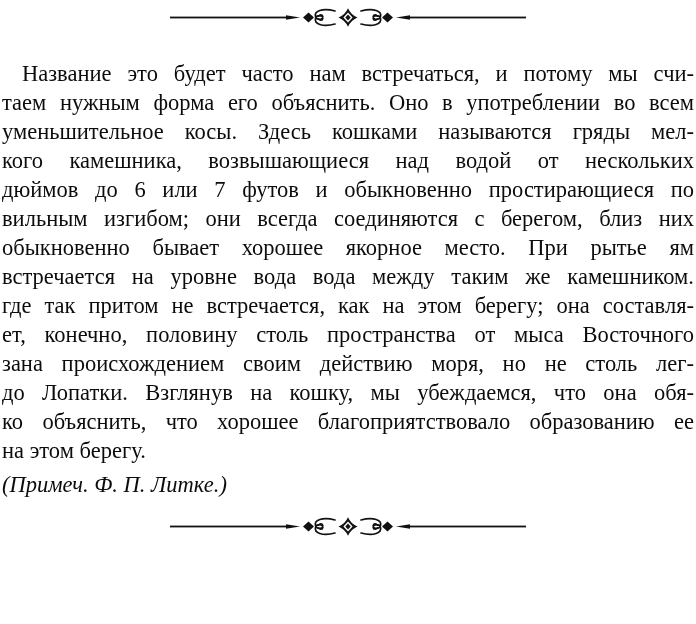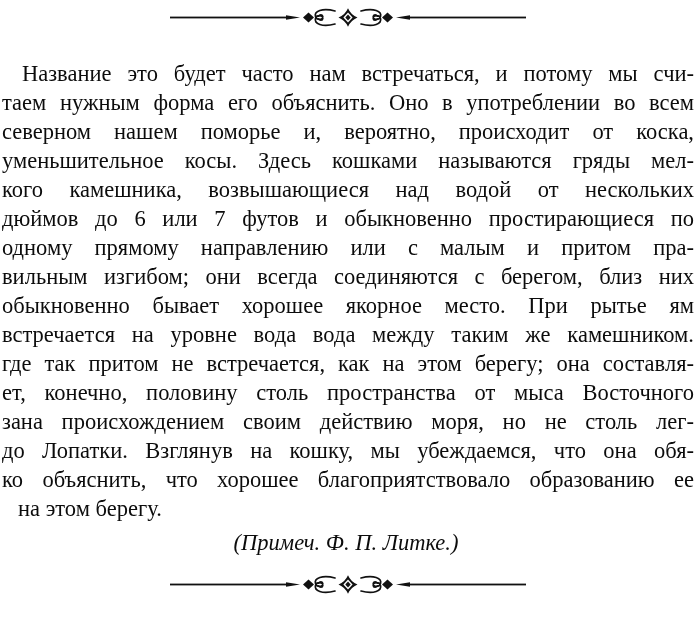--- a/index.html
+++ b/index.html
@@ -38,28 +38,27 @@
     text-align: justify;
     text-align-last: justify;
     overflow: hidden;
   }
   .line--first {
     text-indent: 20px;
   }
   .line--last {
     text-align: left;
     text-align-last: left;
-    margin-left: 16px;
   }
   .attribution {
     margin-top: 5px;
     line-height: 29px;
     font-size: 22.5px;
     font-style: italic;
-    text-align: center;
+    text-align: left;
     padding-right: 4px;
   }
 </style>
 </head>
 <body>
 
 <div class="page">
 
   <div class="divider divider--top">
     <svg width="356" height="21" viewBox="0 0 356 21">
@@ -75,25 +74,23 @@
       <use href="#t-scroll" transform="translate(356,0) scale(-1,1)"></use>
       <path d="M178,1.2 Q180.8,7.7 187.5,10.5 Q180.8,13.3 178,19.8 Q175.2,13.3 168.5,10.5 Q175.2,7.7 178,1.2 Z" fill="#111"></path>
       <path d="M178,5.6 L182.6,10.5 L178,15.4 L173.4,10.5 Z" fill="#fff"></path>
       <path d="M178,7.6 L180.7,10.5 L178,13.4 L175.3,10.5 Z" fill="#111"></path>
     </svg>
   </div>
 
   <div class="text-block">
     <div class="line line--first">Название это будет часто нам встречаться, и потому мы счи-</div>
     <div class="line">таем нужным форма его объяснить. Оно в употреблении во всем</div>
-    <div class="line">северном нашем поморье и, вероятно, происходит от коска,</div>
     <div class="line">уменьшительное косы. Здесь кошками называются гряды мел-</div>
     <div class="line">кого камешника, возвышающиеся над водой от нескольких</div>
     <div class="line">дюймов до 6 или 7 футов и обыкновенно простирающиеся по</div>
-    <div class="line">одному прямому направлению или с малым и притом пра-</div>
     <div class="line">вильным изгибом; они всегда соединяются с берегом, близ них</div>
     <div class="line">обыкновенно бывает хорошее якорное место. При рытье ям</div>
     <div class="line">встречается на уровне вода вода между таким же камешником.</div>
     <div class="line">где так притом не встречается, как на этом берегу; она составля-</div>
     <div class="line">ет, конечно, половину столь пространства от мыса Восточного</div>
     <div class="line">зана происхождением своим действию моря, но не столь лег-</div>
     <div class="line">до Лопатки. Взглянув на кошку, мы убеждаемся, что она обя-</div>
     <div class="line">ко объяснить, что хорошее благоприятствовало образованию ее</div>
     <div class="line line--last">на этом берегу.</div>
   </div>

